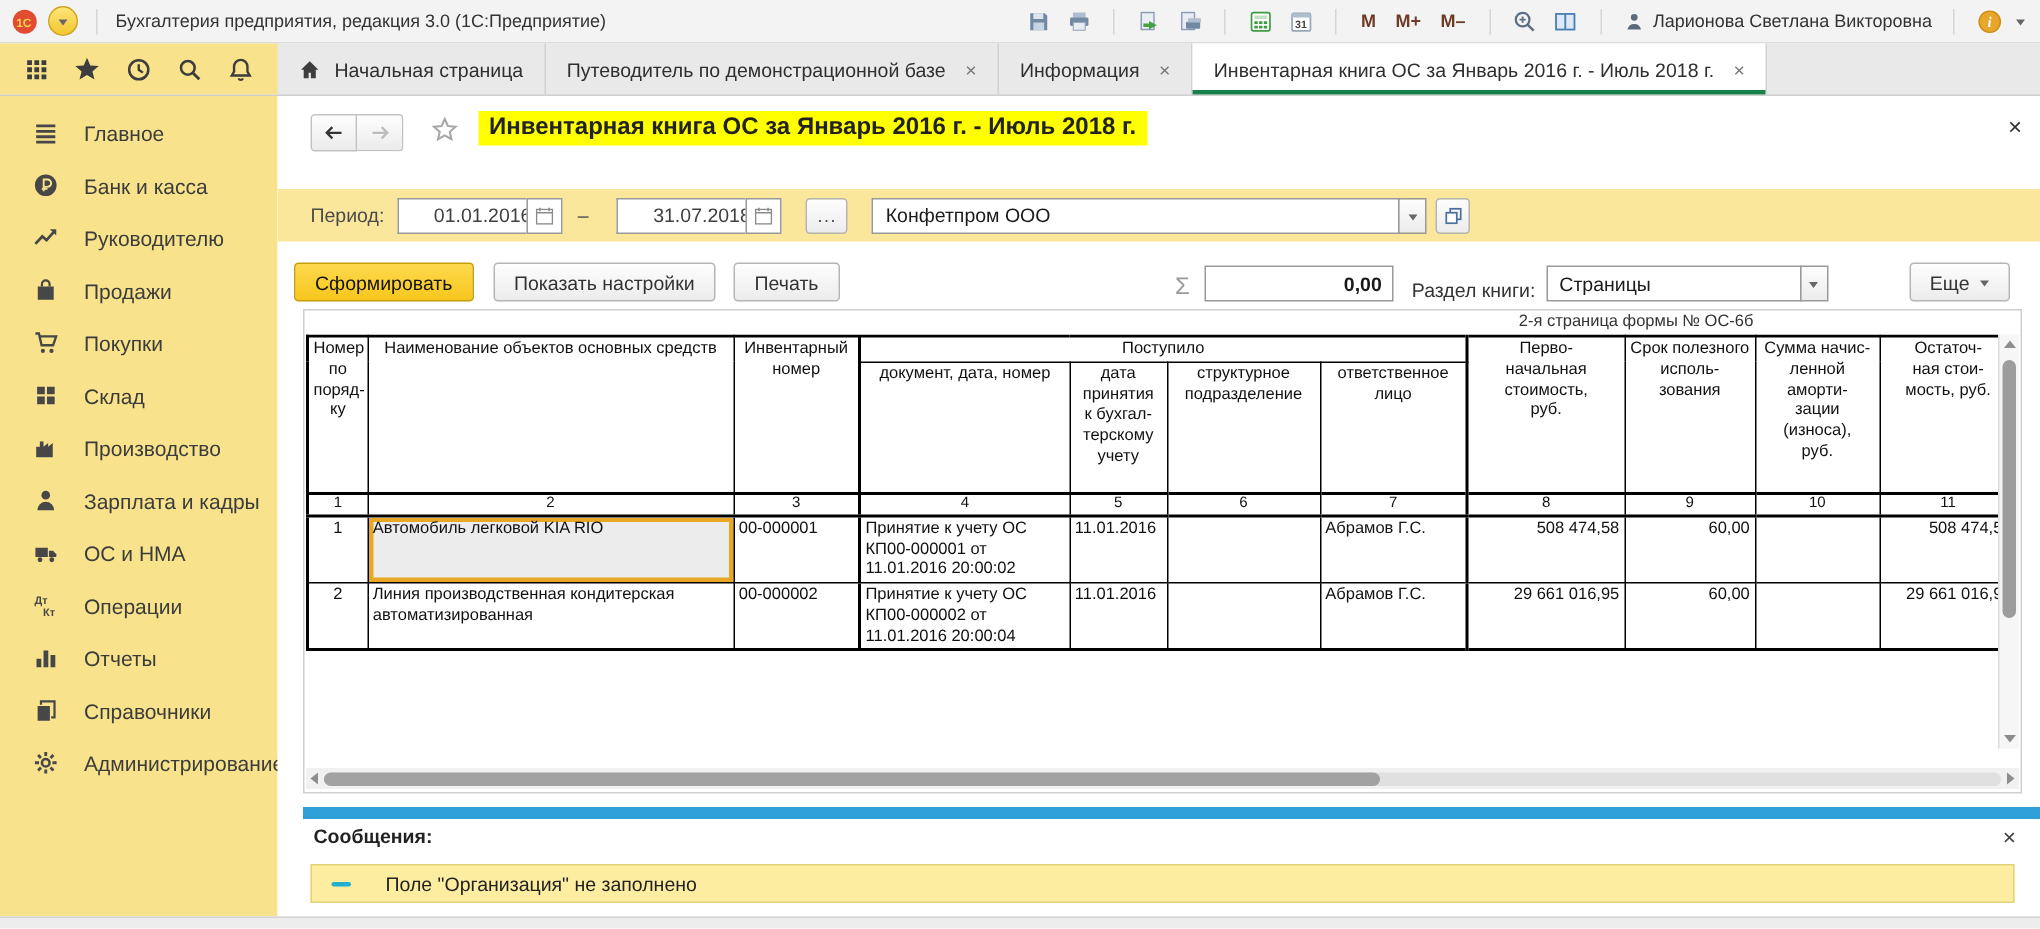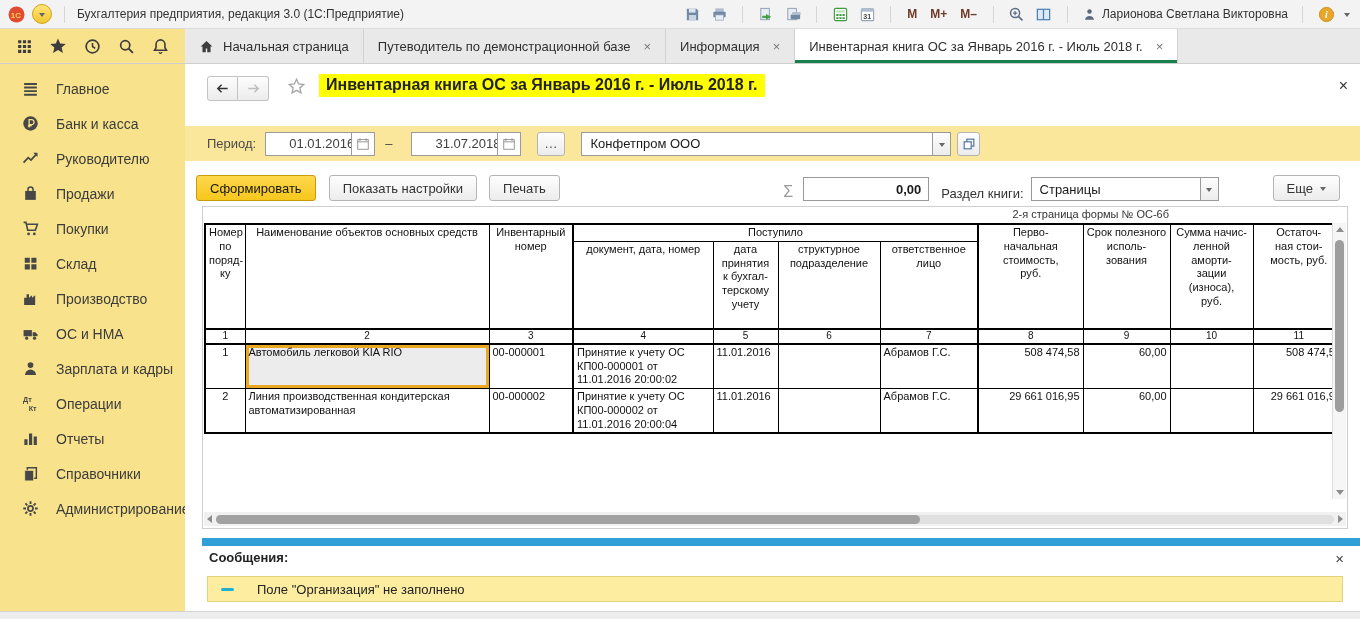--- a/index.html
+++ b/index.html
@@ -301,33 +301,33 @@
         <span>Склад</span>
       </div>
     <div class="side-item">
         <svg width="17" height="17" viewBox="0 0 16 16">
           <path fill="#474747" d="M2 14V7.3h2.3V4h2.3v3.3L9.5 5v2.3L12.4 5v9z"></path>
         </svg>
         <span>Производство</span>
       </div>
     <div class="side-item">
         <svg width="17" height="17" viewBox="0 0 16 16">
+          <circle cx="8" cy="4.8" r="2.7" fill="#474747"></circle>
+          <path fill="#474747" d="M2.8 14.2a5.2 5.2 0 0 1 10.4 0z"></path>
+        </svg>
+        <span>Зарплата и кадры</span>
+      </div>
+    <div class="side-item">
+        <svg width="17" height="17" viewBox="0 0 16 16">
           <path fill="#474747" d="M1.5 4.8h7.8v5.8H1.5z"></path>
           <path fill="#474747" d="M10 6.8h2.6l2 2.1v1.7H10z"></path>
           <circle cx="4.4" cy="12.4" r="1.5" fill="#474747"></circle>
           <circle cx="11.8" cy="12.4" r="1.5" fill="#474747"></circle>
         </svg>
         <span>ОС и НМА</span>
-      </div>
-    <div class="side-item">
-        <svg width="17" height="17" viewBox="0 0 16 16">
-          <circle cx="8" cy="4.8" r="2.7" fill="#474747"></circle>
-          <path fill="#474747" d="M2.8 14.2a5.2 5.2 0 0 1 10.4 0z"></path>
-        </svg>
-        <span>Зарплата и кадры</span>
       </div>
     <div class="side-item">
         <svg width="17" height="17" viewBox="0 0 16 16">
           <text x="1" y="7" font-size="6.8" font-weight="bold" fill="#474747" font-family="Liberation Sans, sans-serif">Дт</text>
           <text x="6.3" y="15" font-size="6.8" font-weight="bold" fill="#474747" font-family="Liberation Sans, sans-serif">Кт</text>
         </svg>
         <span>Операции</span>
       </div>
     <div class="side-item">
         <svg width="17" height="17" viewBox="0 0 16 16">

